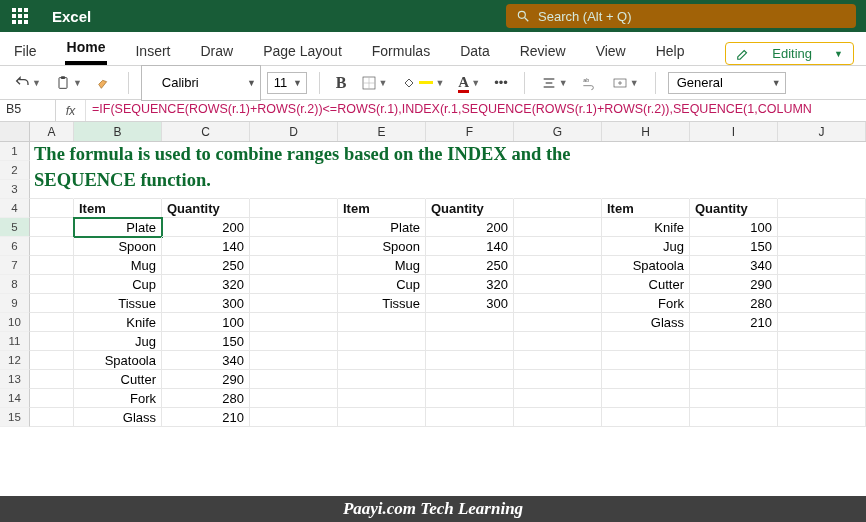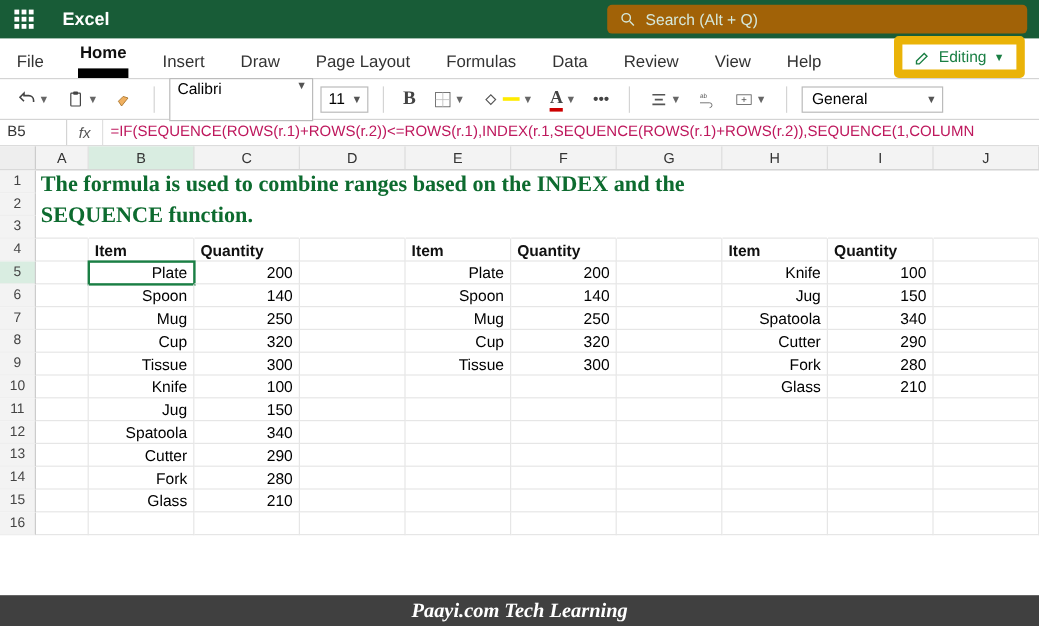--- a/index.html
+++ b/index.html
@@ -13,31 +13,31 @@
   .app-name { font-weight:600; font-size:15px; margin-left:12px; margin-right:14px; }
   .doc-title { font-size:13px; color:#e8f4ec; }
   .doc-title .chev { font-size:10px; margin-left:4px; }
   .search-wrap { margin-left:auto; margin-right:10px; }
   .search-box { background:#a16207; border-radius:4px; height:24px; width:350px; display:flex; align-items:center; padding:0 10px; color:#d5e8db; font-size:13px; }
   .search-box svg { margin-right:8px; }
 
   
   .ribbon-tabs { height:34px; display:flex; align-items:flex-end; padding:0 12px; border-bottom:1px solid #d4d4d4; gap:26px; font-size:14px; color:#333; }
   .ribbon-tabs .tab { padding:6px 2px; cursor:pointer; }
-  .ribbon-tabs .tab.active { border-bottom:8px solid #000000; font-weight:600; color:#111; }
-  .editing-btn { margin-left:auto; border:7px solid #eab308; border-radius:4px; padding:3px 10px; color:#1a7f44; font-size:13px; display:flex; align-items:center; gap:6px; }
+  .ribbon-tabs .tab.active { border-bottom:4px solid #000000; font-weight:600; color:#111; }
+  .editing-btn { margin-left:auto; border:1px solid #eab308; border-radius:4px; padding:3px 10px; color:#1a7f44; font-size:13px; display:flex; align-items:center; gap:22px; }
   .editing-btn svg { width:14px; height:14px; }
 
   
   .ribbon-bar { height:34px; display:flex; align-items:center; padding:2px 10px; gap:8px; border-bottom:1px solid #d4d4d4; font-size:13px; }
   .rb-group { display:flex; align-items:center; gap:6px; }
   .rb-sep { width:1px; height:22px; background:#d4d4d4; margin:0 4px; }
   .rb-btn { padding:2px 4px; color:#444; display:flex; align-items:center; gap:2px; }
   .rb-btn .dd { font-size:9px; color:#666; }
-  .font-sel { border:1px solid #bbb; height:36px; width:120px; padding:0 18px 0 6px; font-size:13px; background:#fff; position:relative; display:flex; }
+  .font-sel { border:1px solid #bbb; height:36px; width:120px; padding:0 18px 0 20px; font-size:13px; background:#fff; position:relative; display:flex; align-items:center; }
   .size-sel { border:1px solid #bbb; height:22px; width:40px; padding:0 14px 0 6px; font-size:13px; background:#fff; display:flex; align-items:center; position:relative; }
   .sel-chev { position:absolute; right:4px; font-size:9px; color:#555; }
   .num-fmt { border:1px solid #bbb; height:22px; width:118px; padding:0 18px 0 8px; font-size:13px; display:flex; align-items:center; position:relative; }
   .bold-b { font-weight:700; font-family:'Times New Roman',serif; font-size:16px; }
   .icon-box { width:16px; height:16px; }
   .fill-sw { display:flex; align-items:flex-end; }
   .fill-sw .bar { width:14px; height:3px; }
   .font-a { font-family:'Times New Roman',serif; font-weight:700; font-size:15px; position:relative; }
   .font-a .bar { position:absolute; left:0; right:0; bottom:-2px; height:3px; background:#c00; }
 
@@ -420,29 +420,16 @@
         <div class="cell cB right">Glass</div>
         <div class="cell cC right">210</div>
         <div class="cell cD"></div>
         <div class="cell cE"></div>
         <div class="cell cF"></div>
         <div class="cell cG"></div>
         <div class="cell cH"></div>
         <div class="cell cI"></div>
         <div class="cell cJ"></div>
       </div>
-      <div class="row">
-        <div class="rh">16</div>
-        <div class="cell cA"></div>
-        <div class="cell cB"></div>
-        <div class="cell cC"></div>
-        <div class="cell cD"></div>
-        <div class="cell cE"></div>
-        <div class="cell cF"></div>
-        <div class="cell cG"></div>
-        <div class="cell cH"></div>
-        <div class="cell cI"></div>
-        <div class="cell cJ"></div>
-      </div>
     </div>
 </div>
 
 <div class="footer">Paayi.com Tech Learning</div>
 
 </body></html>

